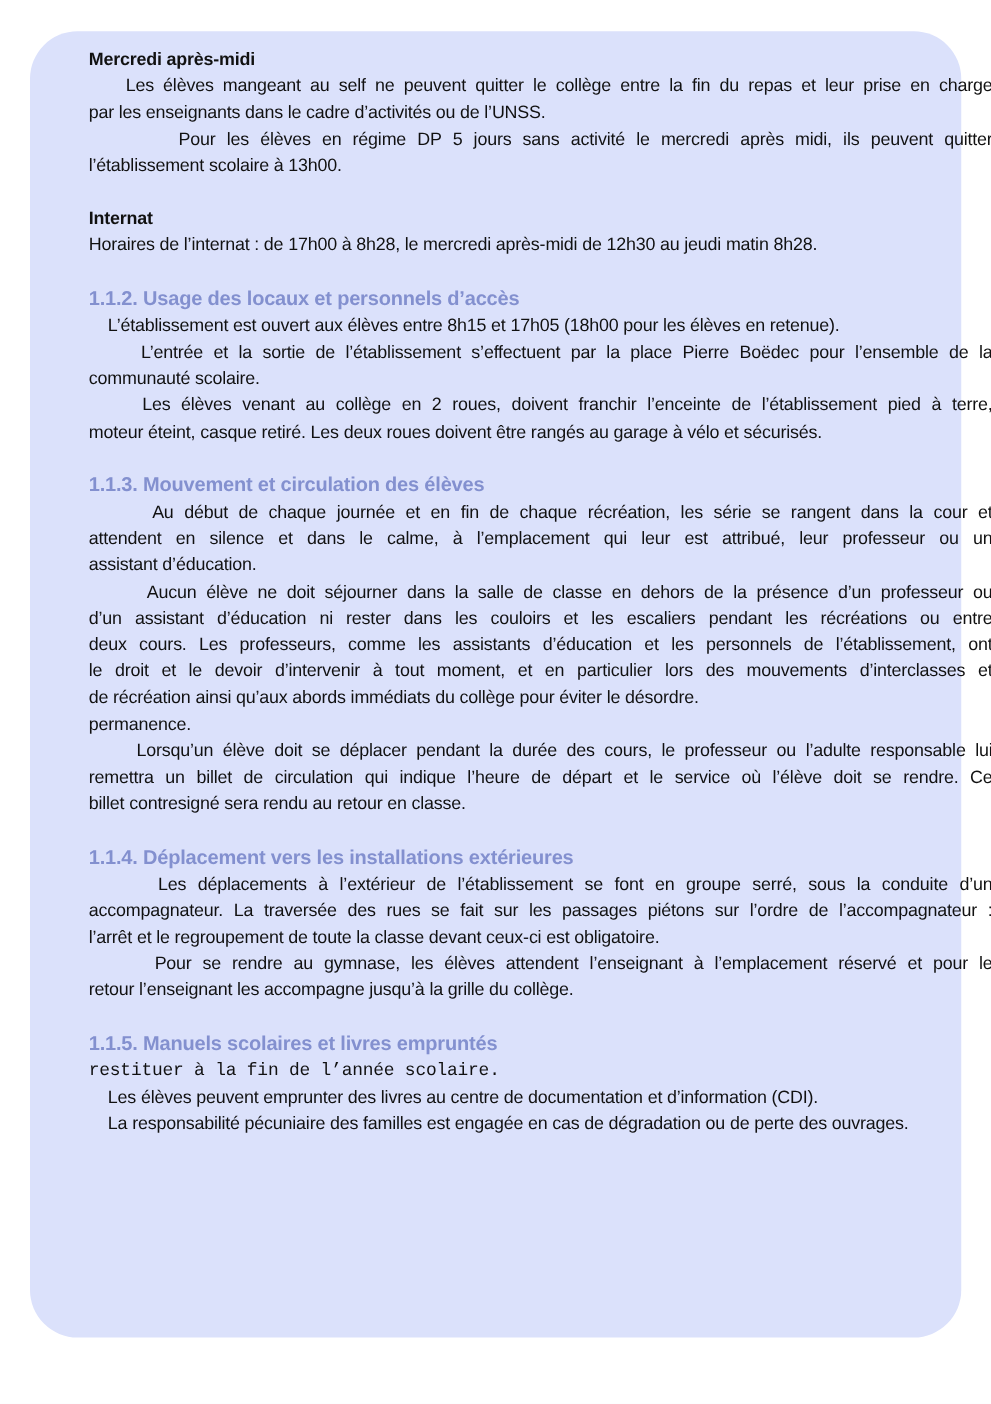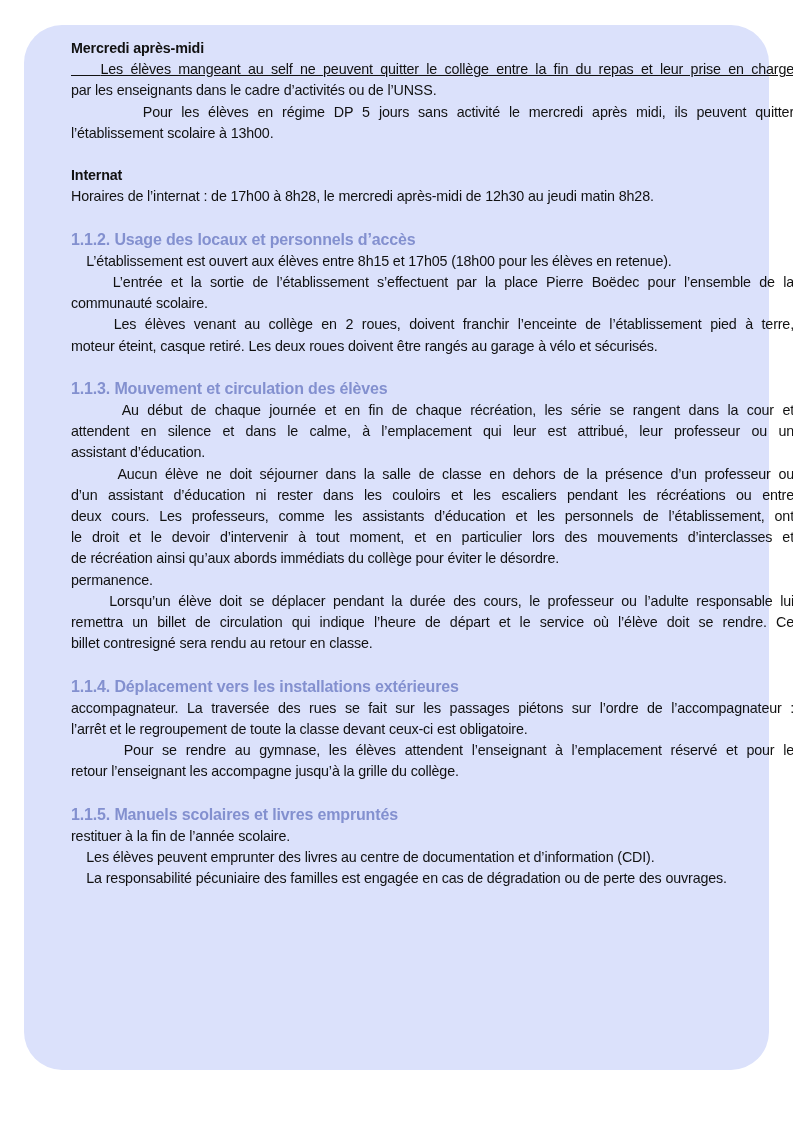--- a/index.html
+++ b/index.html
@@ -15,21 +15,21 @@
   .j { text-align:justify; text-align-last:justify; white-space:normal; }
   .gap { height:21.2px; }
 </style>
 </head>
 <body>
 
 <div class="box"></div>
 <div class="content" id="content">
     <div>
       <div class="h-bold">Mercredi après-midi</div>
-      <div class="line j" style="white-space: pre-wrap; text-decoration: underline;">    Les élèves mangeant au self ne peuvent quitter le collège entre la fin du repas et leur prise en charge</div>
+      <div class="line j" style="white-space: pre-wrap;">    Les élèves mangeant au self ne peuvent quitter le collège entre la fin du repas et leur prise en charge</div>
       <div class="line" style="white-space: pre;">par les enseignants dans le cadre d’activités ou de l’UNSS.</div>
       <div class="line j" style="white-space: pre-wrap;">        Pour les élèves en régime DP 5 jours sans activité le mercredi après midi, ils peuvent quitter</div>
       <div class="line" style="white-space: pre;">l’établissement scolaire à 13h00.</div>
     </div>
     <div class="gap"></div>
     <div>
       <div class="h-bold">Internat</div>
       <div class="line" style="white-space: pre;">Horaires de l’internat : de 17h00 à 8h28, le mercredi après-midi de 12h30 au jeudi matin 8h28.</div>
     </div>
     <div class="gap"></div>
@@ -53,25 +53,26 @@
       <div class="line j" style="white-space: pre-wrap;">le droit et le devoir d’intervenir à tout moment, et en particulier lors des mouvements d’interclasses et</div>
       <div class="line" style="white-space: pre;">de récréation ainsi qu’aux abords immédiats du collège pour éviter le désordre.</div>
       <div class="line" style="white-space: pre;">permanence.</div>
       <div class="line j" style="white-space: pre-wrap;">     Lorsqu’un élève doit se déplacer pendant la durée des cours, le professeur ou l’adulte responsable lui</div>
       <div class="line j" style="white-space: pre-wrap;">remettra un billet de circulation qui indique l’heure de départ et le service où l’élève doit se rendre. Ce</div>
       <div class="line" style="white-space: pre;">billet contresigné sera rendu au retour en classe.</div>
     </div>
     <div class="gap"></div>
     <div>
       <div class="h-sec">1.1.4. Déplacement vers les installations extérieures</div>
+      <div class="line j" style="white-space: pre-wrap;">      Les déplacements à l’extérieur de l’établissement se font en groupe serré, sous la conduite d’un</div>
       <div class="line j" style="white-space: pre-wrap;">accompagnateur. La traversée des rues se fait sur les passages piétons sur l’ordre de l’accompagnateur :</div>
       <div class="line" style="white-space: pre;">l’arrêt et le regroupement de toute la classe devant ceux-ci est obligatoire.</div>
       <div class="line j" style="white-space: pre-wrap;">      Pour se rendre au gymnase, les élèves attendent l’enseignant à l’emplacement réservé et pour le</div>
       <div class="line" style="white-space: pre;">retour l’enseignant les accompagne jusqu’à la grille du collège.</div>
     </div>
     <div class="gap"></div>
     <div>
       <div class="h-sec">1.1.5. Manuels scolaires et livres empruntés</div>
-      <div class="line" style="white-space: pre;">restituer à la fin de l’année scolaire.</div>
+      <div class="line" style="white-space: pre; font-family: Liberation Mono, monospace;">restituer à la fin de l’année scolaire.</div>
       <div class="line" style="white-space: pre;">    Les élèves peuvent emprunter des livres au centre de documentation et d’information (CDI).</div>
       <div class="line" style="white-space: pre;">    La responsabilité pécuniaire des familles est engagée en cas de dégradation ou de perte des ouvrages.</div>
     </div>
   </div>
 
 </body></html>

